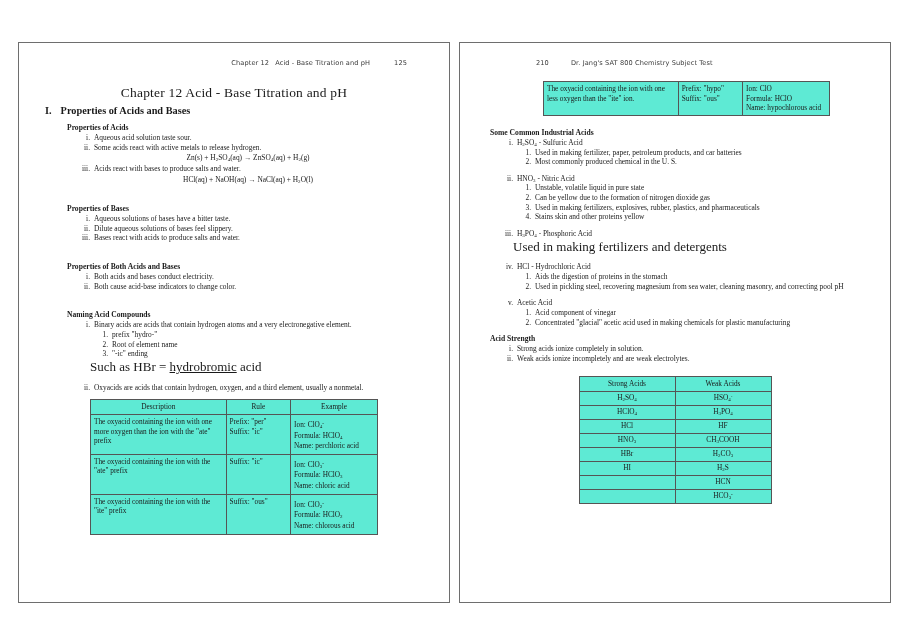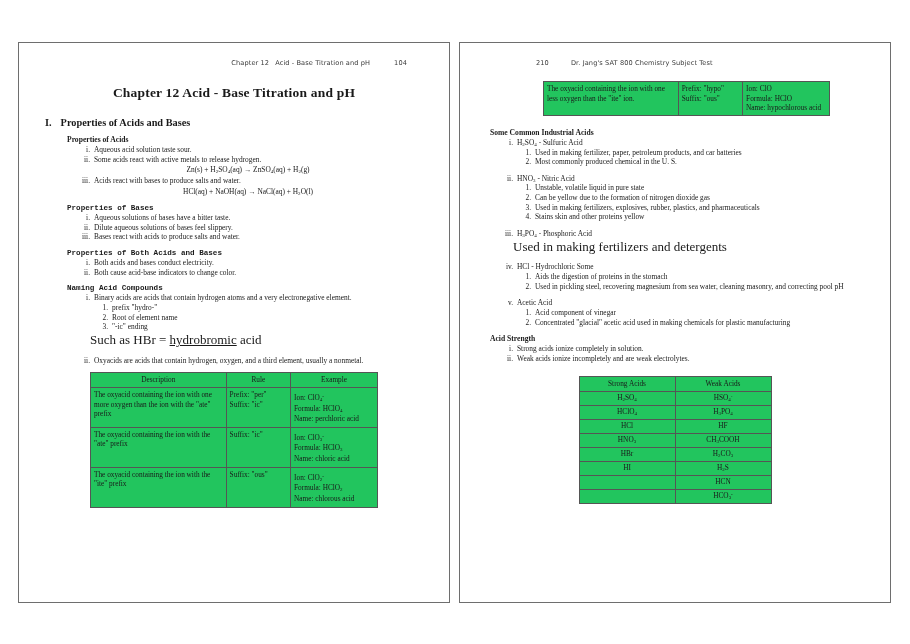--- a/index.html
+++ b/index.html
@@ -52,38 +52,38 @@
   }
   .runhead-left .rh-chap { margin-right: 6px; }
   .runhead-left .rh-page { margin-left: 24px; }
   .runhead-right { text-align: left; padding-left: 8px; }
   .runhead-right .rh-page { margin-right: 22px; margin-left: 48px; }
 
   
   .chapter-title {
     text-align: center;
     font-size: 13.5px;
-    font-weight: bold;
-    margin: 14px 0 16px 0;
+    font-weight: normal;
+    margin: 14px 0 4px 0;
     letter-spacing: 0.2px;
   }
   .sec-roman {
     display: flex;
     gap: 9px;
     font-size: 10.3px;
     font-weight: bold;
     margin: 0 0 7px 6px;
   }
   h3.sub {
     font-size: 7.6px;
     font-weight: bold;
     margin: 0 0 1px 0;
     padding-left: 28px;
   }
-  h3.sub.gap { margin-top: 7px; font-family: Liberation Mono, monospace; }
+  h3.sub.gap { margin-top: 19px; }
 
   
   .lst { margin: 0; padding: 0; list-style: none; }
   .li {
     display: flex;
     font-size: 7.4px;
     line-height: 1.30;
     padding-left: 36px;
   }
   .li .mk {
@@ -114,21 +114,21 @@
   .tbl-cap {
     text-align: center;
     font-size: 7.4px;
     font-weight: bold;
     margin: 0 0 1px 0;
   }
   table.box {
     border-collapse: collapse;
     font-size: 7.3px;
     line-height: 1.32;
-    background: #22c55e;
+    background: #5eead4;
   }
   table.box td, table.box th {
     border: 1px solid #555;
     vertical-align: top;
     padding: 2px 3px;
     font-weight: normal;
   }
   table.box th { text-align: center; }
 
   
@@ -160,21 +160,21 @@
 </style>
 </head>
 <body>
 
 <div class="spread">
 
   <div class="page page-left">
     <div class="page-inner">
 
       <div class="runhead runhead-left">
-        <span class="rh-chap">Chapter 12</span><span>Acid - Base Titration and pH</span><span class="rh-page">104</span>
+        <span class="rh-chap">Chapter 12</span><span>Acid - Base Titration and pH</span><span class="rh-page">125</span>
       </div>
 
       <div class="chapter-title">Chapter 12   Acid - Base Titration and pH</div>
 
       <div class="sec-roman">
         <span>I.</span>
         <span>Properties of Acids and Bases</span>
       </div>
 
       <h3 class="sub">Properties of Acids</h3>
@@ -374,21 +374,21 @@
         <div class="li" style="padding-left:18px">
           <span class="mk">iii.</span>
           <span class="tx">H<sub>3</sub>PO<sub>4</sub><span> - Phosphoric Acid</span></span>
         </div>
         <div class="li-plain" style="padding-left:33px">Used in making fertilizers and detergents</div>
 
         <div class="blank"></div>
 
         <div class="li" style="padding-left:18px">
           <span class="mk">iv.</span>
-          <span class="tx"><span>HCl</span><span> - Hydrochloric Some</span></span>
+          <span class="tx"><span>HCl</span><span> - Hydrochloric Acid</span></span>
         </div>
         <div class="li li2" style="padding-left:38px">
           <span class="mk">1.</span>
           <span class="tx">Aids the digestion of proteins in the stomach</span>
         </div>
         <div class="li li2" style="padding-left:38px">
           <span class="mk">2.</span>
           <span class="tx">Used in pickling steel, recovering magnesium from sea water, cleaning masonry, and correcting pool pH</span>
         </div>
 

